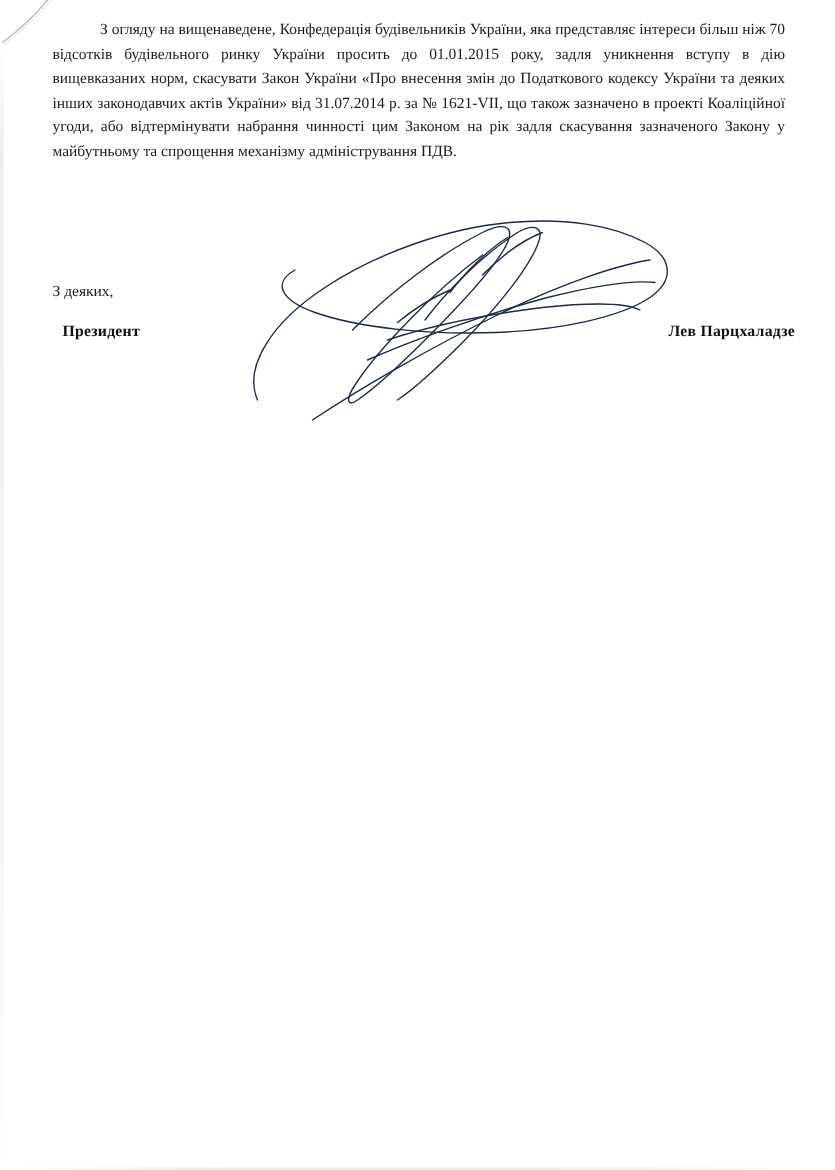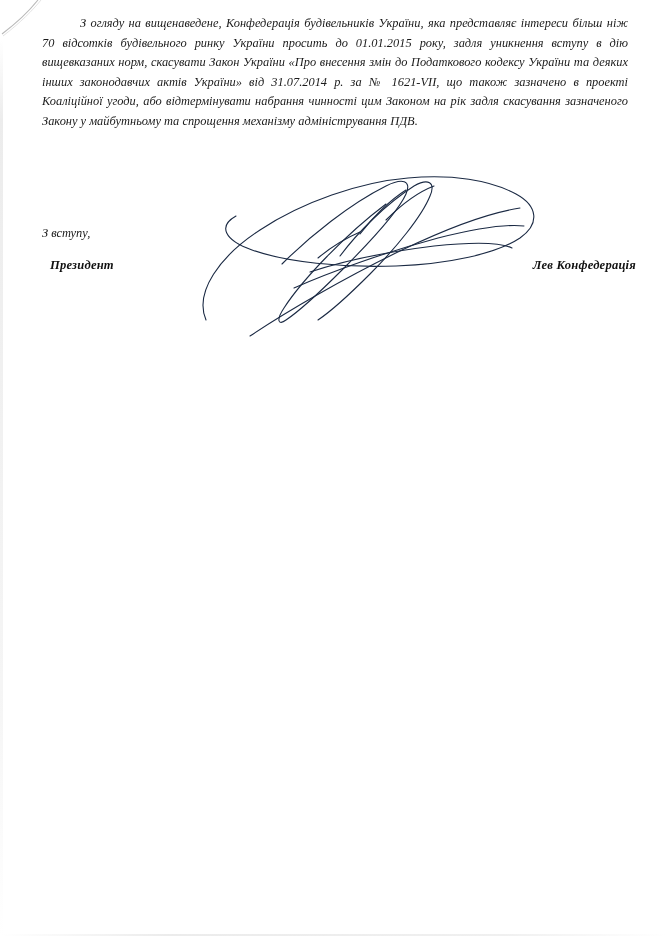--- a/index.html
+++ b/index.html
@@ -9,21 +9,20 @@
   }
   body {
     font-family: "Liberation Serif", serif;
   }
   .page {
     position: relative;
     width: 668px;
     height: 936px;
     background: #ffffff;
     overflow: hidden;
-    font-style: italic;
   }
   
   .scan-corner {
     position: absolute;
     left: 0;
     top: 0;
     width: 60px;
     height: 45px;
     pointer-events: none;
   }
@@ -104,34 +103,34 @@
 
   <svg class="scan-corner" viewBox="0 0 60 45">
     <path d="M38 0 C 30 10, 18 22, 2 34" fill="none" stroke="#b9b9b9" stroke-width="1.1"></path>
     <path d="M41 0 C 33 10, 20 23, 3 36" fill="none" stroke="#dcdcdc" stroke-width="0.8"></path>
   </svg>
 
   <div class="body-text">
     <p>З огляду на вищенаведене, Конфедерація будівельників України, яка представляє інтереси більш ніж 70 відсотків будівельного ринку України просить до 01.01.2015 року, задля уникнення вступу в дію вищевказаних норм, скасувати Закон України «Про внесення змін до Податкового кодексу України та деяких інших законодавчих актів України» від 31.07.2014 р. за № 1621-VII, що також зазначено в проекті Коаліційної угоди, або відтермінувати набрання чинності цим Законом на рік задля скасування зазначеного Закону у майбутньому та спрощення механізму адміністрування ПДВ.</p>
   </div>
 
-  <div class="closing">З вступу,</div>
+  <div class="closing">З деяких,</div>
 
   <svg class="signature" viewBox="0 0 360 190">
     <g fill="none" stroke="#1b2a44" stroke-width="1.1" stroke-linecap="round" stroke-linejoin="round">
       <path d="M16 160 C 4 132, 30 96, 70 70 C 112 42, 170 22, 218 18 C 262 14, 300 20, 326 34 C 348 46, 350 64, 330 78 C 306 94, 258 104, 206 106 C 152 108, 96 102, 62 90 C 34 80, 28 66, 46 56"></path>
       <path d="M92 104 C 120 76, 160 44, 196 26 C 212 18, 222 20, 216 34 C 208 52, 180 82, 152 110 C 128 134, 108 152, 96 160 C 88 166, 86 160, 94 148 C 112 120, 156 74, 196 44"></path>
       <path d="M150 96 C 168 72, 196 44, 224 26 C 238 18, 246 22, 240 36 C 232 56, 206 88, 180 114 C 158 136, 140 152, 128 160"></path>
       <path d="M120 112 C 150 102, 196 92, 244 86 C 282 82, 310 82, 322 88"></path>
       <path d="M60 176 C 96 152, 154 118, 212 90 C 262 66, 304 52, 330 48"></path>
       <path d="M104 128 C 140 112, 196 92, 248 78 C 288 68, 318 64, 334 66"></path>
       <path d="M170 74 C 182 58, 200 40, 216 30"></path>
       <path d="M196 60 C 210 46, 228 32, 244 26"></path>
       <path d="M128 98 C 140 88, 156 78, 170 72"></path>
     </g>
   </svg>
 
   <div class="sig-row">
     <span class="sig-title">Президент</span>
-    <span class="sig-name">Лев Конфедерація</span>
+    <span class="sig-name">Лев Парцхаладзе</span>
   </div>
 
 </div>
 
 </body></html>

